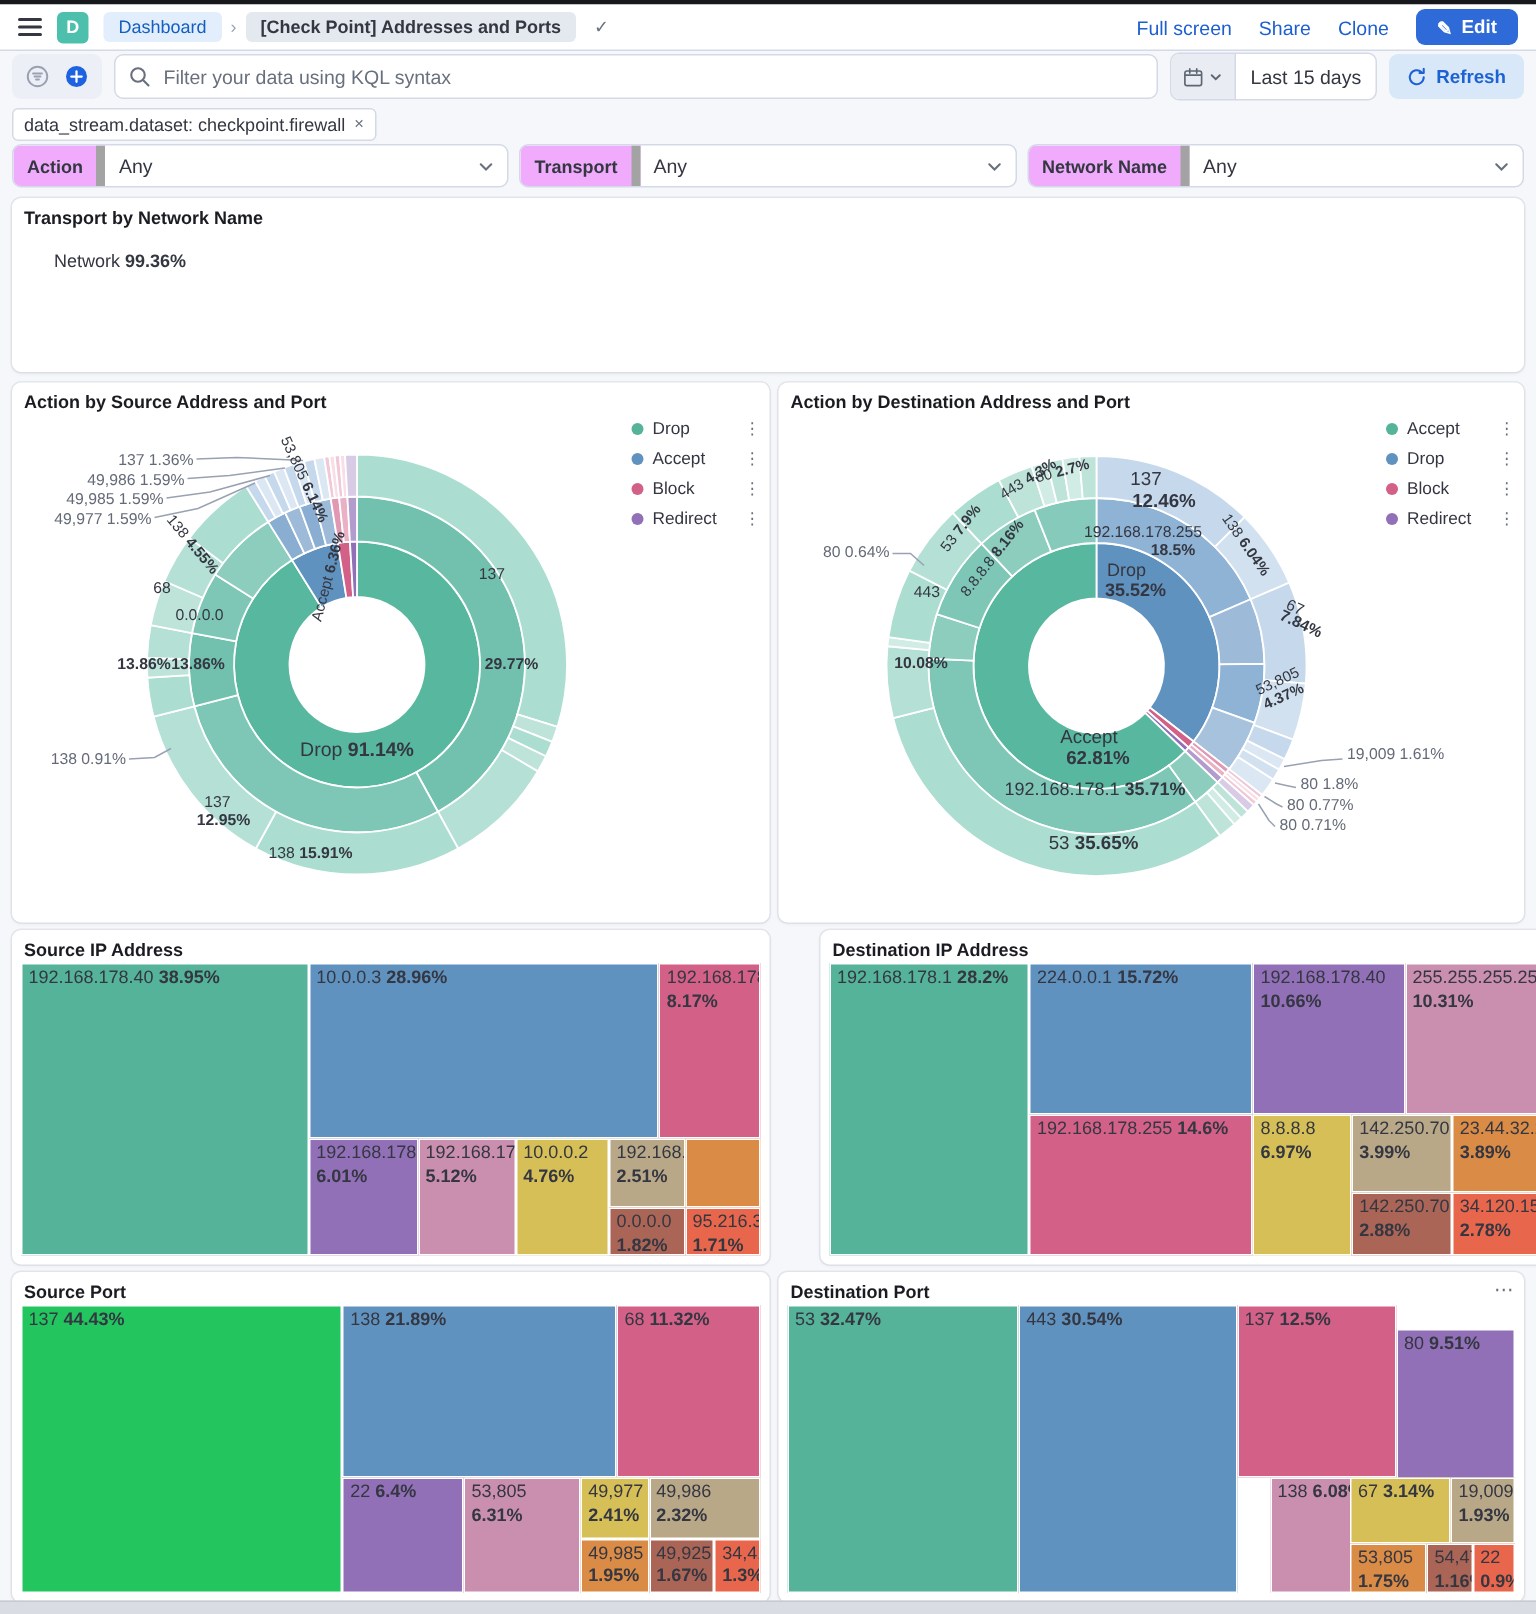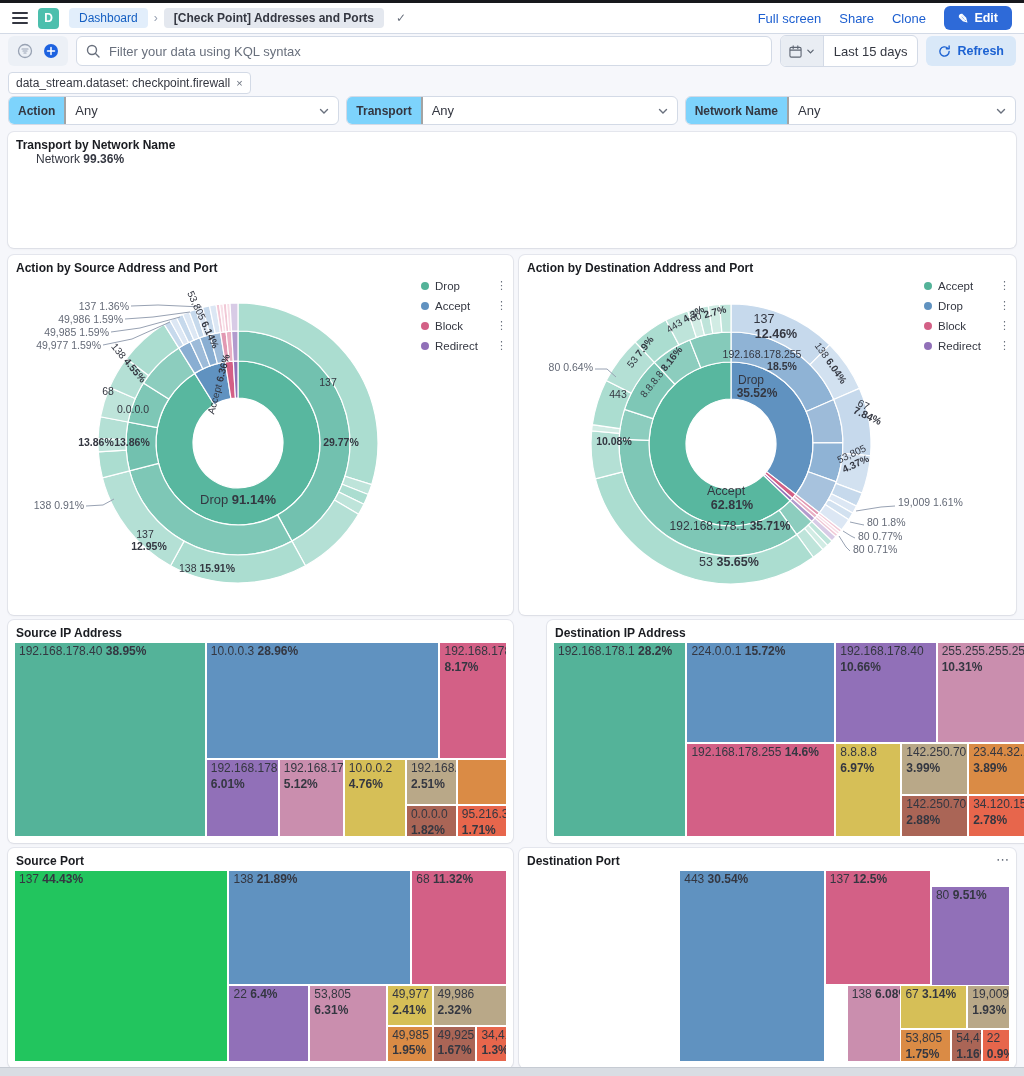--- a/index.html
+++ b/index.html
@@ -31,21 +31,21 @@
   .datepicker .cal-seg{background:#E9EDF3;display:flex;align-items:center;gap:4px;padding:0 8px;border-right:1px solid #D3DAE6;cursor:pointer;}
   .datepicker .range{display:flex;align-items:center;font-size:13px;color:#343741;padding:0 10px;white-space:nowrap;cursor:pointer;}
   .refresh-btn{height:30px;background:#D9E8F8;border:none;border-radius:6px;color:#1D62D2;font-size:12.5px;font-weight:700;padding:0 12px;display:flex;align-items:center;gap:6px;cursor:pointer;white-space:nowrap;}
   
   .pill-row{position:absolute;left:8px;top:72px;display:flex;}
   .filter-pill{background:#fff;border:1px solid #D3DAE6;border-radius:4px;font-size:12px;color:#343741;padding:3px 7px;display:flex;align-items:center;gap:6px;cursor:pointer;}
   .pill-x{color:#69707D;font-size:11px;}
   
   .controls-row{position:absolute;left:8px;top:96px;right:8px;height:29px;display:flex;gap:7px;}
   .control{flex:1;background:#fff;border:1px solid #D3DAE6;border-radius:6px;display:flex;align-items:center;overflow:hidden;cursor:pointer;}
-  .control .clabel{background:#7dd3fc;height:100%;display:flex;align-items:center;font-size:12px;font-weight:700;padding:0 9px;color:#343741;border-right:2px solid #a3a3a3;white-space:nowrap;}
+  .control .clabel{background:#f0abfc;height:100%;display:flex;align-items:center;font-size:12px;font-weight:700;padding:0 9px;color:#343741;border-right:6px solid #a3a3a3;white-space:nowrap;}
   .control .cvalue{flex:1;font-size:13px;color:#343741;padding:0 9px;}
   .control .chev{color:#69707D;margin-right:8px;display:flex;}
   
   .panel{position:absolute;background:#fff;border-radius:6px;box-shadow:0 0 0 1px rgba(43,57,83,.08),0 1px 3px rgba(0,0,0,.05);}
   .panel-title{position:absolute;left:8px;top:6px;font-size:12px;font-weight:700;color:#1A1C21;z-index:3;}
   .panel-menu{position:absolute;right:6px;top:4px;color:#69707D;font-size:13px;letter-spacing:1px;cursor:pointer;z-index:4;}
   
   .tmap{position:absolute;}
   .tile{position:absolute;box-sizing:border-box;border:1px solid #fff;overflow:hidden;padding:1px 4px;font-size:12px;line-height:1.3;color:#343741;cursor:pointer;}
   .tile b{font-weight:700;}
@@ -167,21 +167,21 @@
         <span class="chev">
           <svg width="12" height="12" viewBox="0 0 12 12">
             <path d="M2.5 4.5l3.5 3.5 3.5-3.5" fill="none" stroke="#69707D" stroke-width="1.4" stroke-linecap="round"></path>
           </svg>
         </span>
       </div>
     </div>
 
   <div class="panel" style="left:8px;top:132px;width:1008px;height:116px;">
     <div class="panel-title">Transport by Network Name</div>
-    <div class="tm-grouplabel" style="left:28px;top:20px;text-align:center;">
+    <div class="tm-grouplabel" style="left:28px;top:35px;text-align:center;">
       <span>Network</span> <b>99.36%</b>
     </div>
   </div>
 
   <div class="panel" style="left:8px;top:255px;width:505px;height:360px;">
     <div class="panel-title">Action by Source Address and Port</div>
     <div class="legend" id="legend-src">
         <div class="legend-item">
           <span class="legend-dot" style="background: rgb(84, 179, 153);"></span>
           <span class="legend-label">Drop</span>
@@ -419,20 +419,21 @@
         <div class="tile" style="left: 75.7%; top: 81%; width: 9.2%; height: 19%; background: rgb(218, 139, 69);"><span>49,985 <b>1.95%</b></span></div>
         <div class="tile" style="left: 84.9%; top: 81%; width: 8.9%; height: 19%; background: rgb(170, 101, 86);"><span>49,925 <b>1.67%</b></span></div>
         <div class="tile" style="left: 93.8%; top: 81%; width: 6.2%; height: 19%; background: rgb(231, 102, 76);"><span>34,416 <b>1.3%</b></span></div>
       </div>
   </div>
 
   <div class="panel" style="left:519px;top:848px;width:497px;height:220px;">
     <div class="panel-title">Destination Port</div>
     <div class="panel-menu">⋯</div>
     <div class="tmap" id="tmap-dest-port" style="left:6px;right:6px;top:22px;bottom:6px;">
+        <div class="tile" style="left: 0%; top: 0%; width: 31.8%; height: 100%; background: rgb(84, 179, 153);"><span>53 <b>32.47%</b></span></div>
         <div class="tile" style="left: 31.8%; top: 0%; width: 30%; height: 100%; background: rgb(96, 146, 192);"><span>443 <b>30.54%</b></span></div>
         <div class="tile" style="left: 61.8%; top: 0%; width: 21.9%; height: 60%; background: rgb(211, 96, 134);"><span>137 <b>12.5%</b></span></div>
         <div class="tile" style="left: 83.7%; top: 0%; width: 16.3%; height: 60%; background: rgb(145, 112, 184); margin-top: 16px;"><span>80 <b>9.51%</b></span></div>
         <div class="tile" style="left: 61.8%; top: 60%; width: 15.6%; height: 40%; background: rgb(202, 142, 174); margin-left: 22px;"><span>138 <b>6.08%</b></span></div>
         <div class="tile" style="left: 77.4%; top: 60%; width: 13.8%; height: 23%; background: rgb(214, 191, 87);"><span>67 <b>3.14%</b></span></div>
         <div class="tile" style="left: 91.2%; top: 60%; width: 8.8%; height: 23%; background: rgb(185, 168, 136);"><span>19,009 <b>1.93%</b></span></div>
         <div class="tile" style="left: 77.4%; top: 83%; width: 10.5%; height: 17%; background: rgb(218, 139, 69);"><span>53,805 <b>1.75%</b></span></div>
         <div class="tile" style="left: 87.9%; top: 83%; width: 6.3%; height: 17%; background: rgb(170, 101, 86);"><span>54,471 <b>1.16%</b></span></div>
         <div class="tile" style="left: 94.2%; top: 83%; width: 5.8%; height: 17%; background: rgb(231, 102, 76);"><span>22 <b>0.9%</b></span></div>
       </div>

